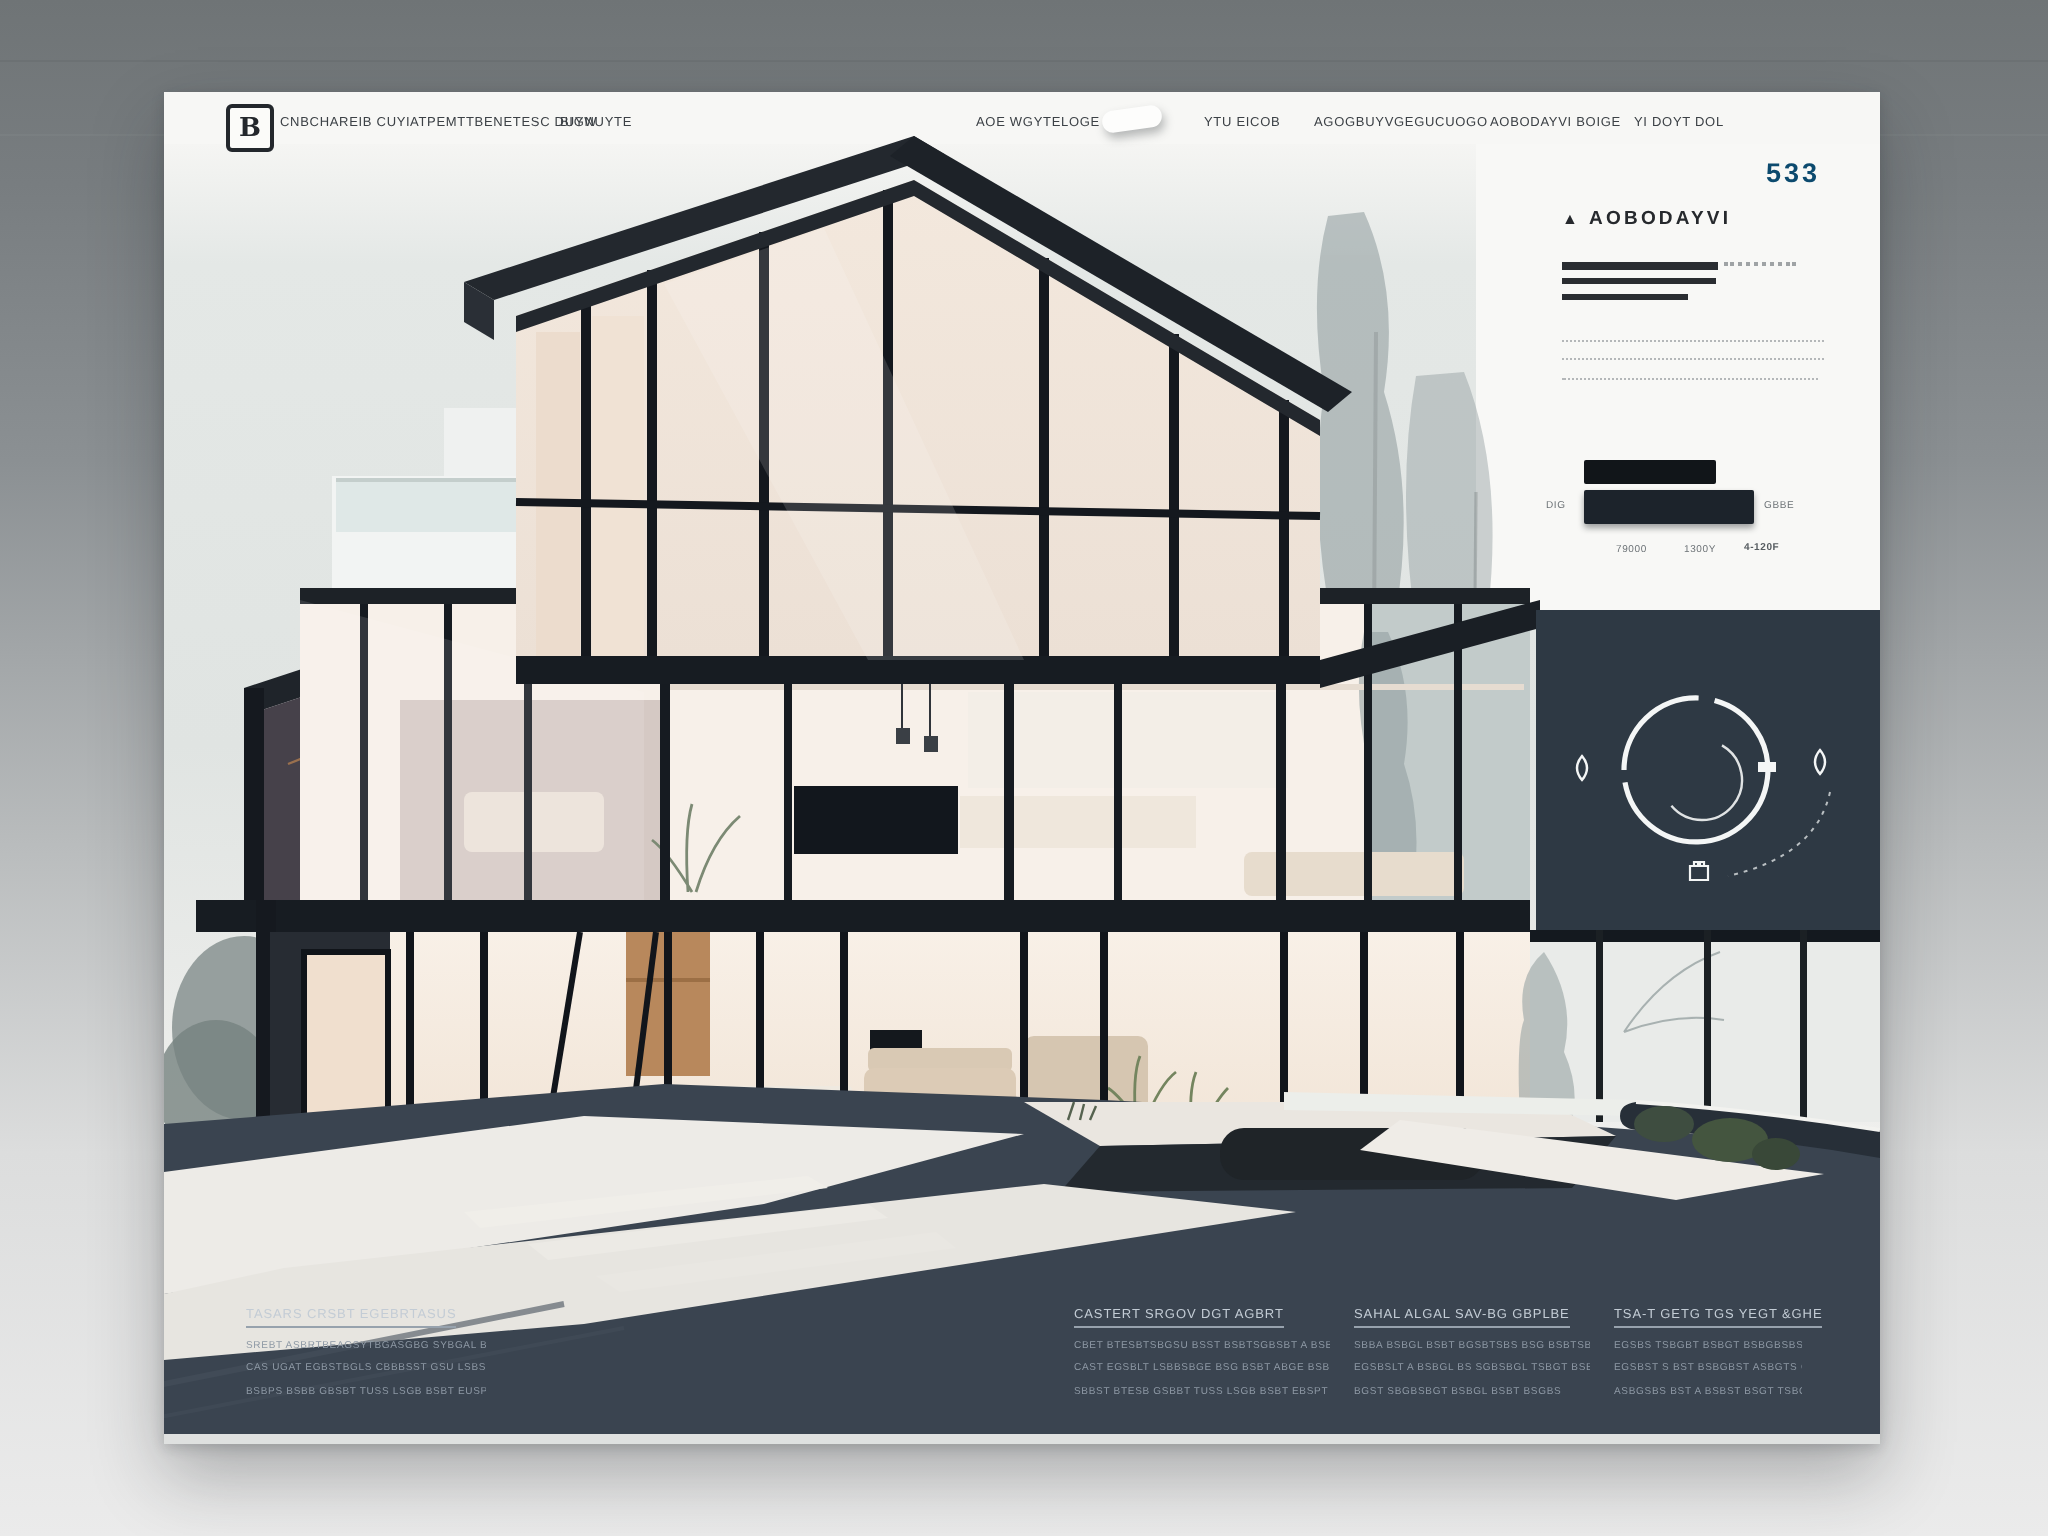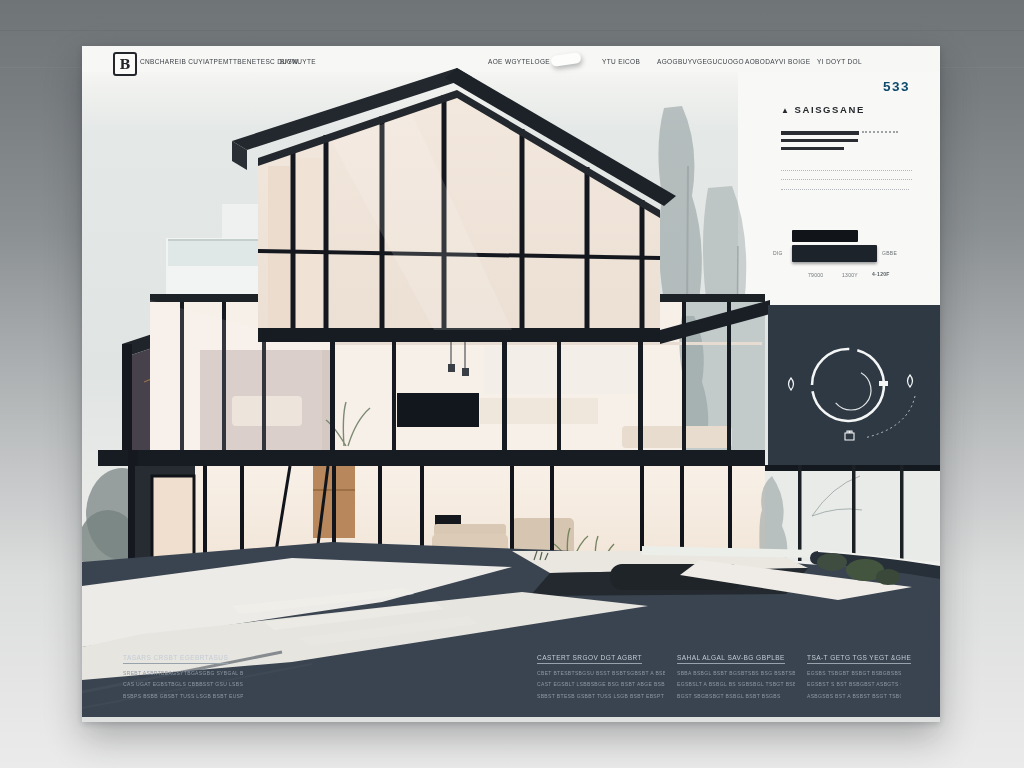--- a/index.html
+++ b/index.html
@@ -263,21 +263,21 @@
     <div class="tooltip-blob"></div>
     <div class="nav-item" style="left:520px">YTU EICOB</div>
     <div class="nav-item" style="left:575px">AGOGBUYVGEGUCUOGO</div>
     <div class="nav-item" style="left:663px">AOBODAYVI BOIGE</div>
     <div class="nav-item" style="left:735px">YI DOYT DOL</div>
     <div class="menu-number">533</div>
   </div>
 
   <div class="panel">
     <div class="panel-heading">
-      <span class="tri">▲</span><span>SAISGSANE</span>
+      <span class="tri">▲</span><span>AOBODAYVI</span>
     </div>
     <div class="hline" style="left:39px; top:41px; width:78px"></div>
     <div class="hline-ext" style="left:120px; top:41px; width:36px"></div>
     <div class="hline" style="left:39px; top:48.5px; width:77px"></div>
     <div class="hline" style="left:39px; top:56.5px; width:63px"></div>
     <div class="dotline" style="left:39px; top:80px; width:131px"></div>
     <div class="dotline" style="left:39px; top:89px; width:131px"></div>
     <div class="dotline" style="left:39px; top:99px; width:128px"></div>
     <div class="bar bar1"></div>
     <div class="bar bar2"></div>

